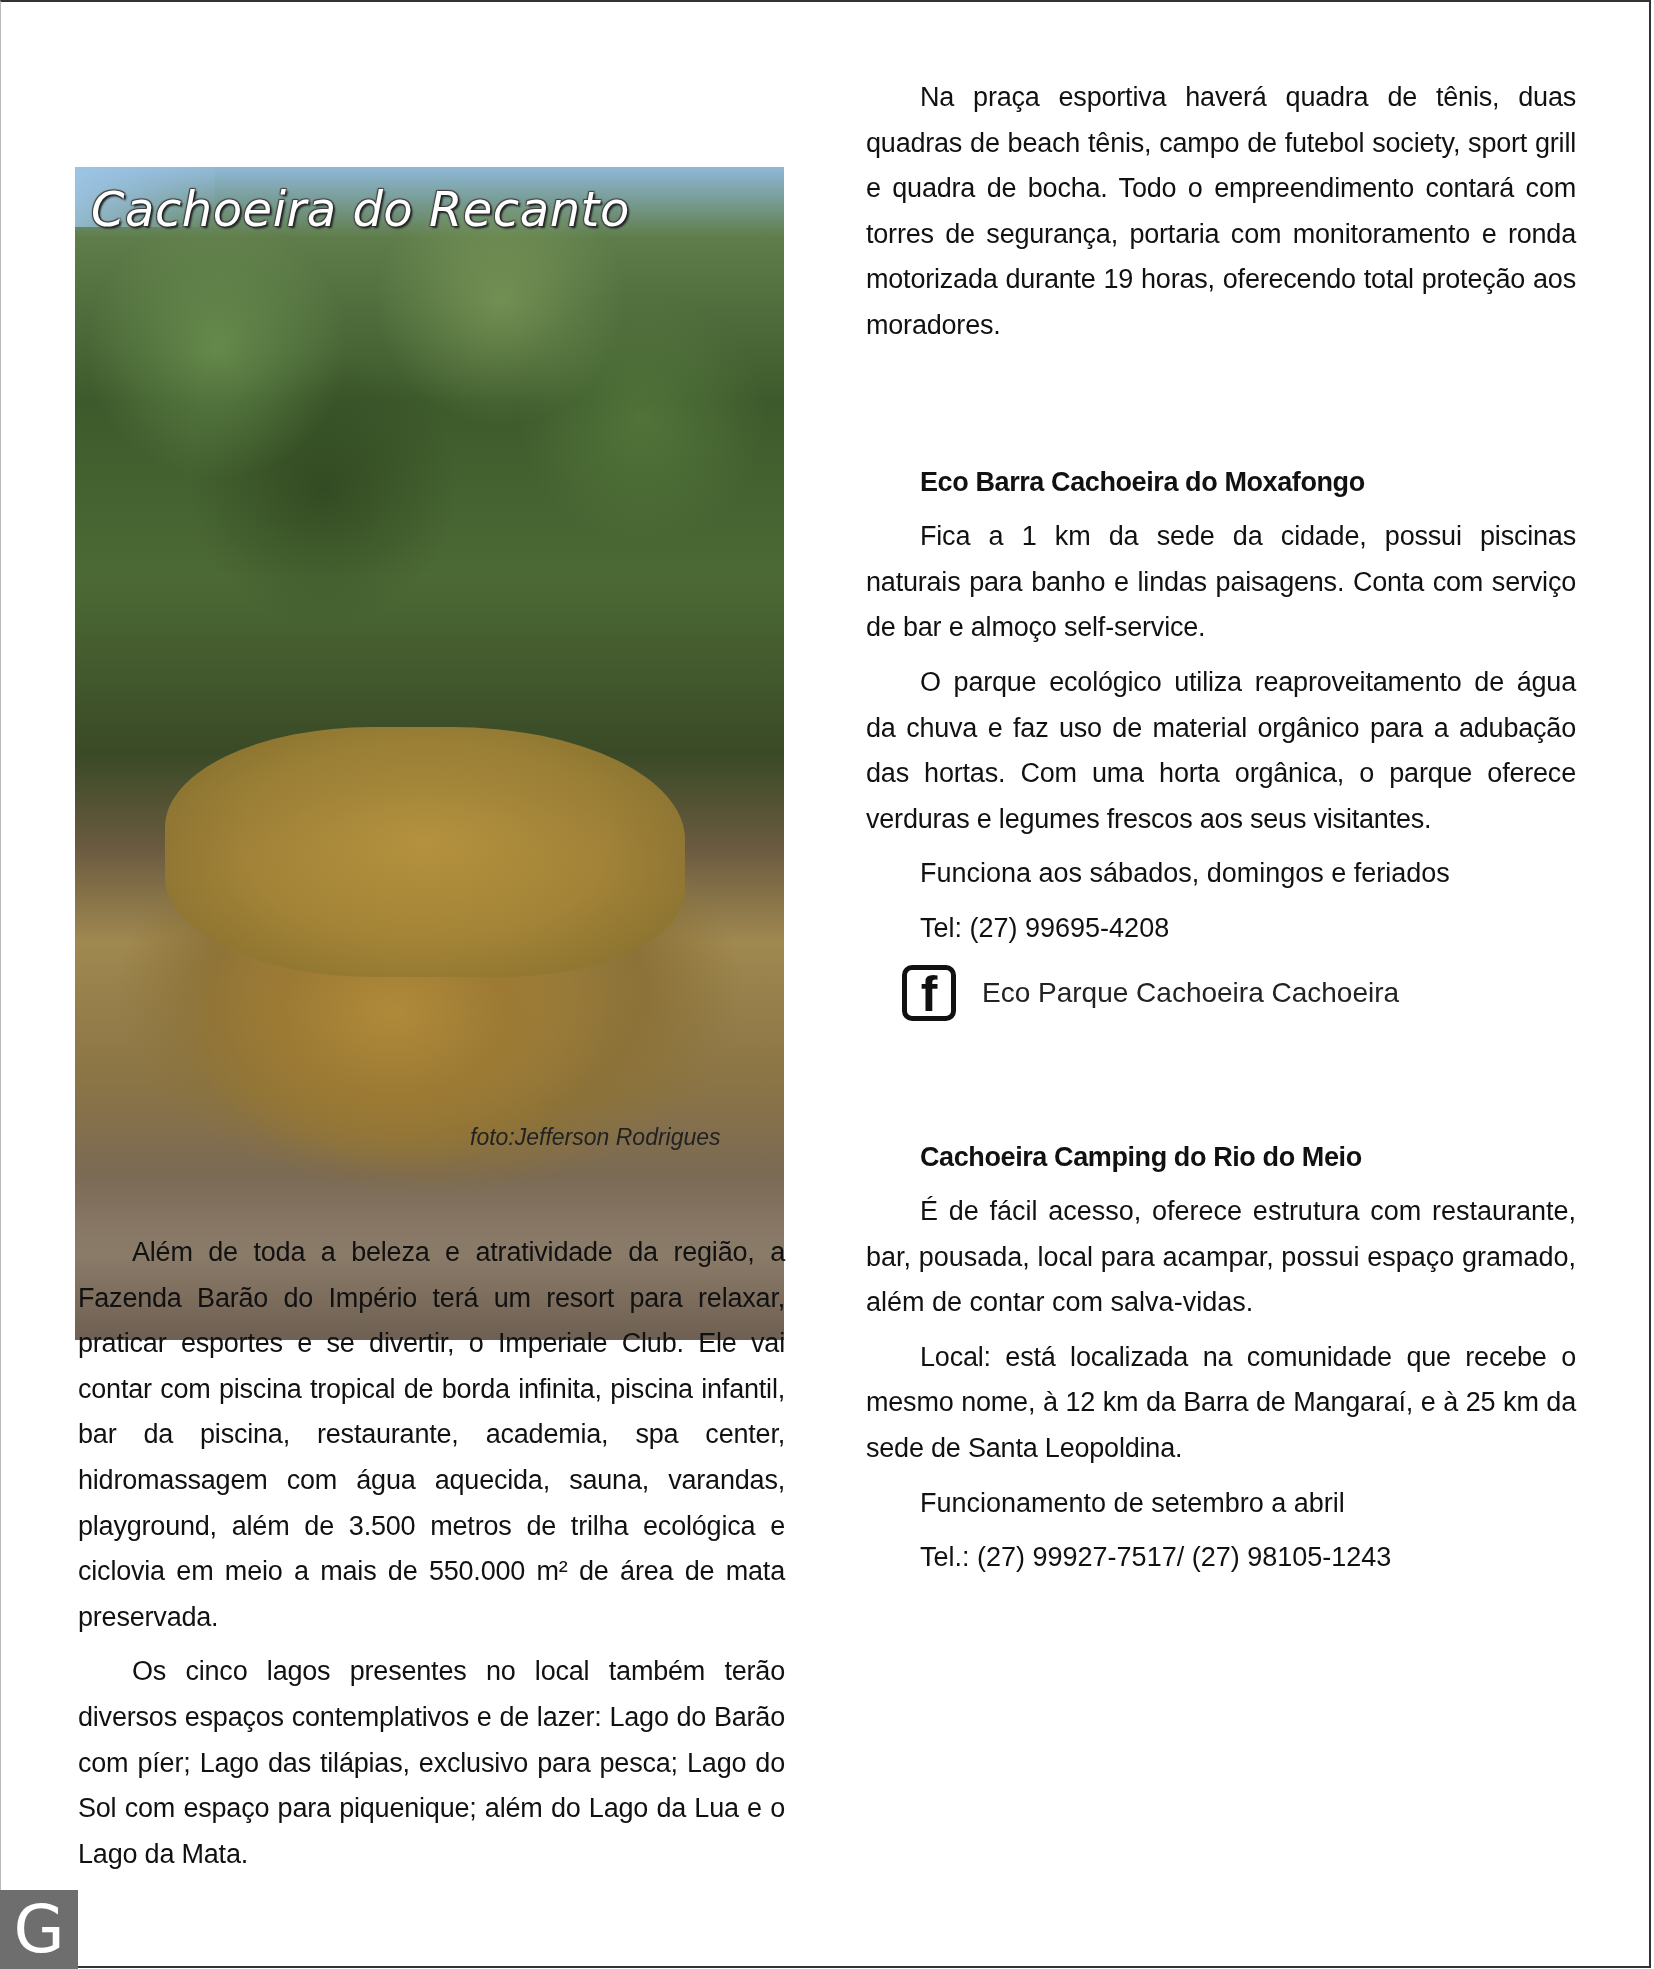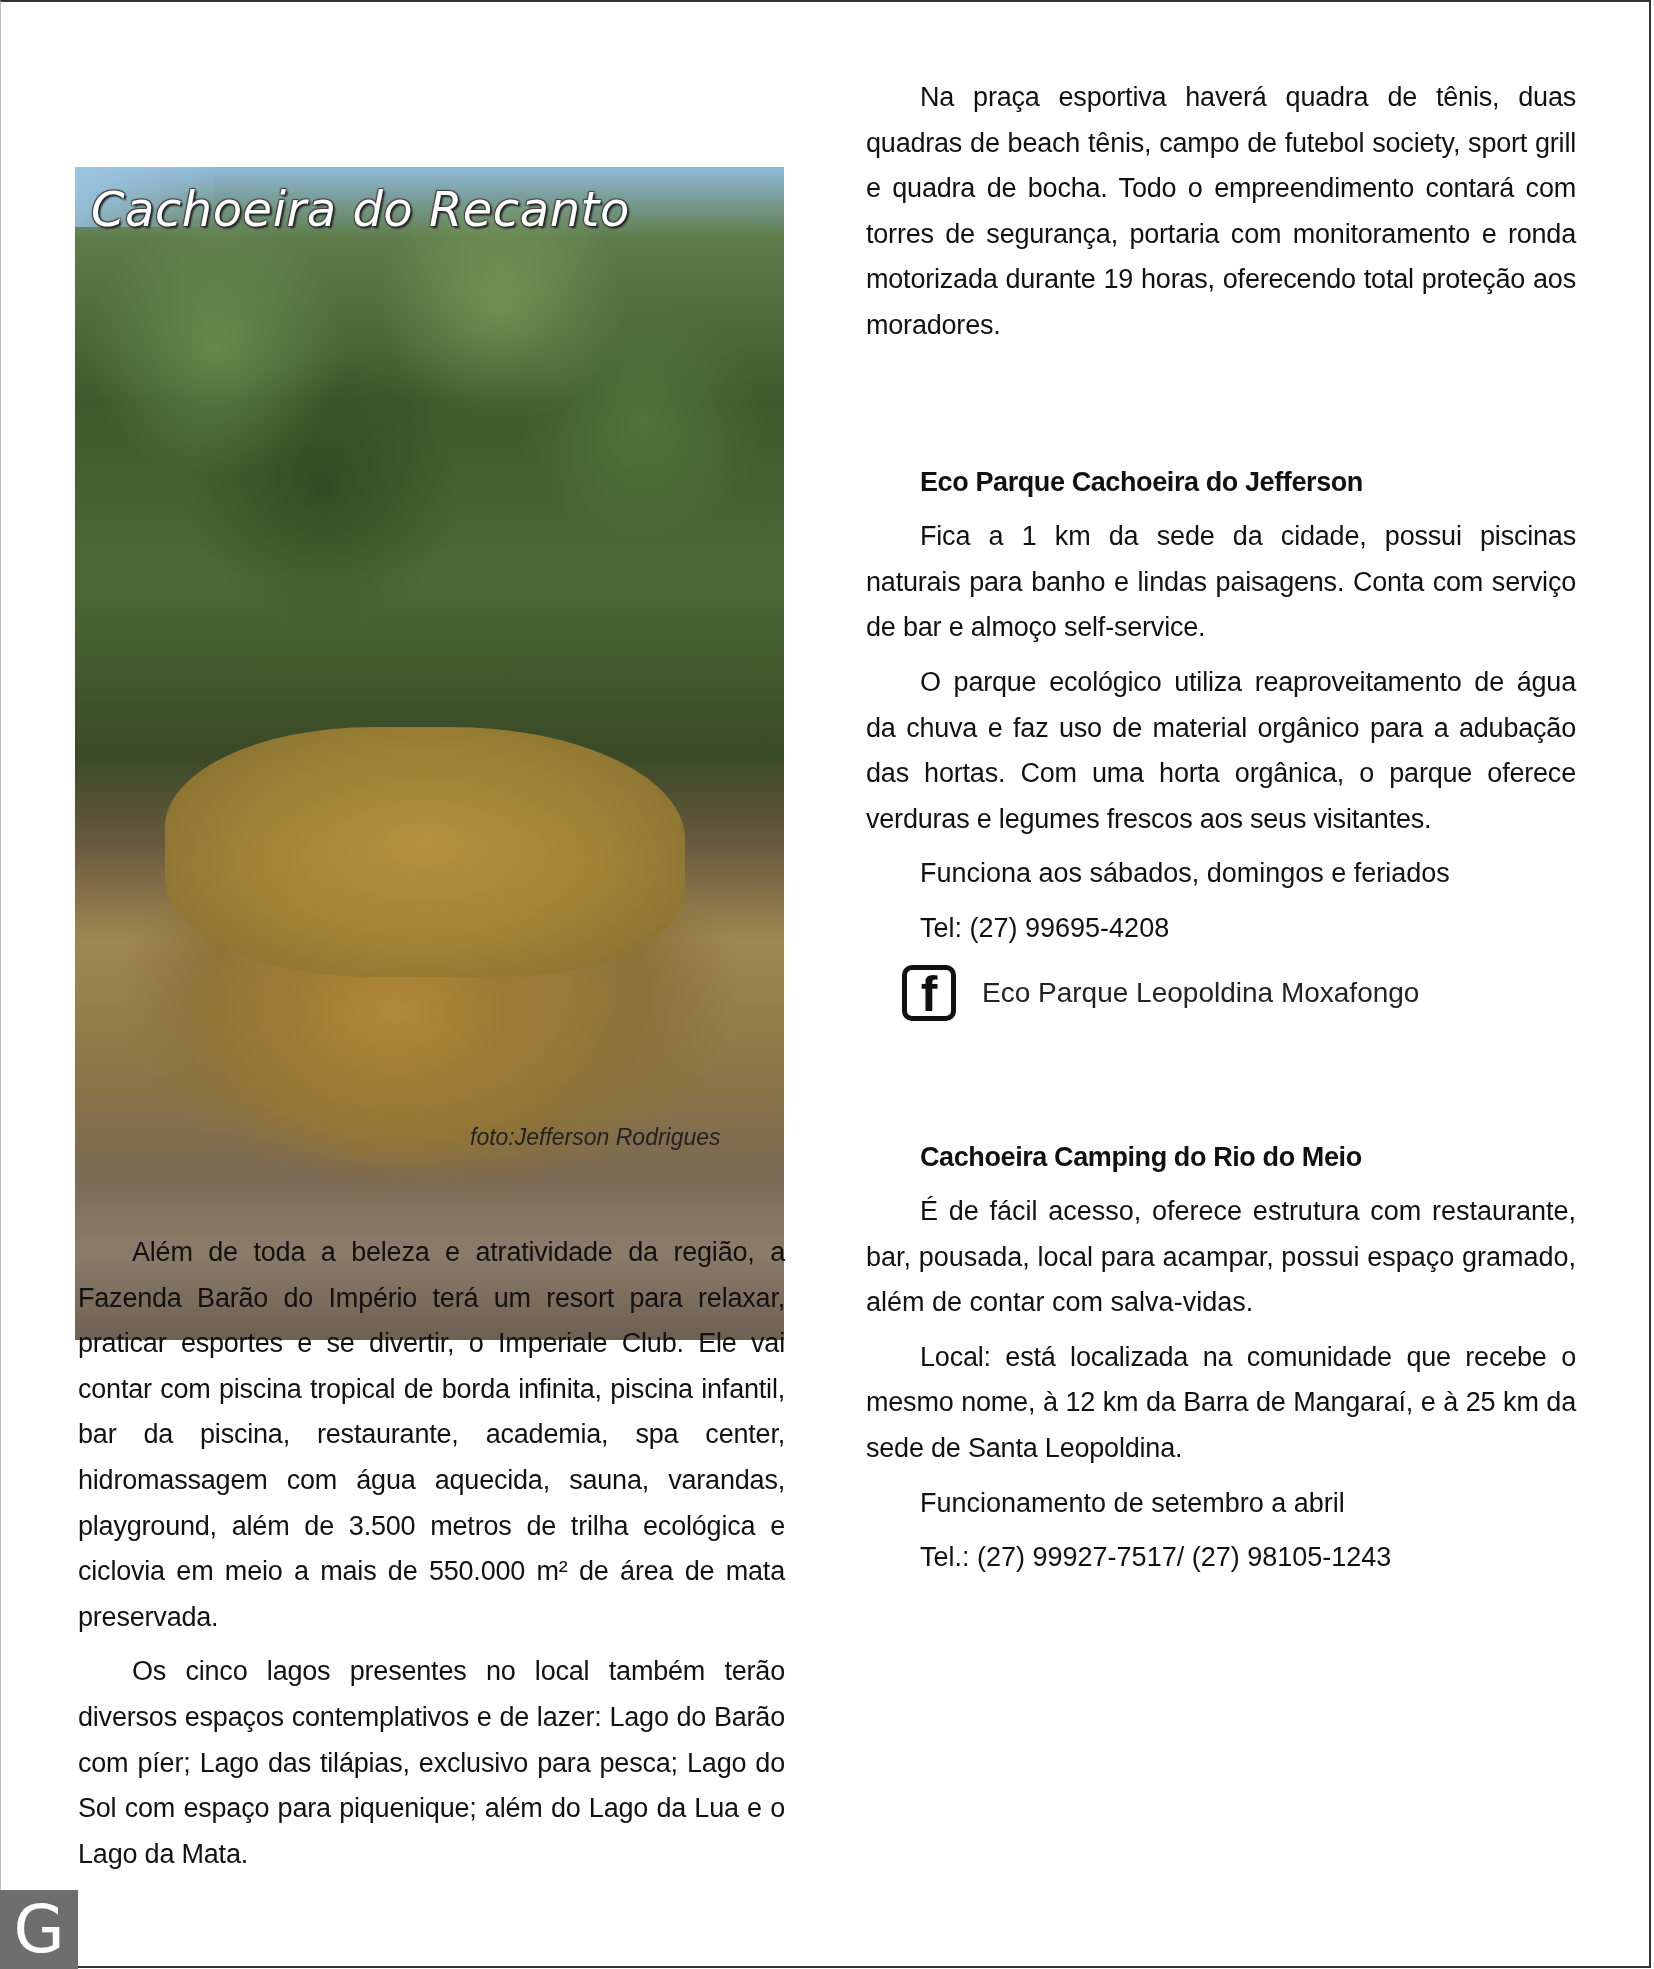--- a/index.html
+++ b/index.html
@@ -101,28 +101,28 @@
   <p class="body">Além de toda a beleza e atratividade da região, a Fazenda Barão do Império terá um resort para relaxar, praticar esportes e se divertir, o Imperiale Club. Ele vai contar com piscina tropical de borda infinita, piscina infantil, bar da piscina, restaurante, academia, spa center, hidromassagem com água aquecida, sauna, varandas, playground, além de 3.500 metros de trilha ecológica e ciclovia em meio a mais de 550.000 m² de área de mata preservada.</p>
   <p class="body">Os cinco lagos presentes no local também terão diversos espaços contemplativos e de lazer: Lago do Barão com píer; Lago das tilápias, exclusivo para pesca; Lago do Sol com espaço para piquenique; além do Lago da Lua e o Lago da Mata.</p>
 </div>
 
 <div class="col col-right">
   <p class="body">Na praça esportiva haverá quadra de tênis, duas quadras de beach tênis, campo de futebol society, sport grill e quadra de bocha. Todo o empreendimento contará com torres de segurança, portaria com monitoramento e ronda motorizada durante 19 horas, oferecendo total proteção aos moradores.</p>
 
   <div class="spacer-1"></div>
 
   <section>
-    <h3 class="section">Eco Parque Cachoeira do Jefferson</h3>
+    <h3 class="section">Eco Barra Cachoeira do Moxafongo</h3>
     <p class="body">Fica a 1 km da sede da cidade, possui piscinas naturais para banho e lindas paisagens. Conta com serviço de bar e almoço self-service.</p>
     <p class="body">O parque ecológico utiliza reaproveitamento de água da chuva e faz uso de material orgânico para a adubação das hortas. Com uma horta orgânica, o parque oferece verduras e legumes frescos aos seus visitantes.</p>
     <p class="line">Funciona aos sábados, domingos e feriados</p>
     <p class="line">Tel: (27) 99695-4208</p>
     <div class="fb-row">
       <span class="fb-icon">f</span>
-      <span class="fb-label">Eco Parque Leopoldina Moxafongo</span>
+      <span class="fb-label">Eco Parque Cachoeira Cachoeira</span>
     </div>
   </section>
 
   <section>
     <h3 class="section">Cachoeira Camping do Rio do Meio</h3>
     <p class="body" style="letter-spacing:0px;">É de fácil acesso, oferece estrutura com restaurante, bar, pousada, local para acampar, possui espaço gramado, além de contar com salva-vidas.</p>
     <p class="body">Local: está localizada na comunidade que recebe o mesmo nome, à 12 km da Barra de Mangaraí, e à 25 km da sede de Santa Leopoldina.</p>
     <p class="line">Funcionamento de setembro a abril</p>
     <p class="line">Tel.: (27) 99927-7517/ (27) 98105-1243</p>
   </section>

